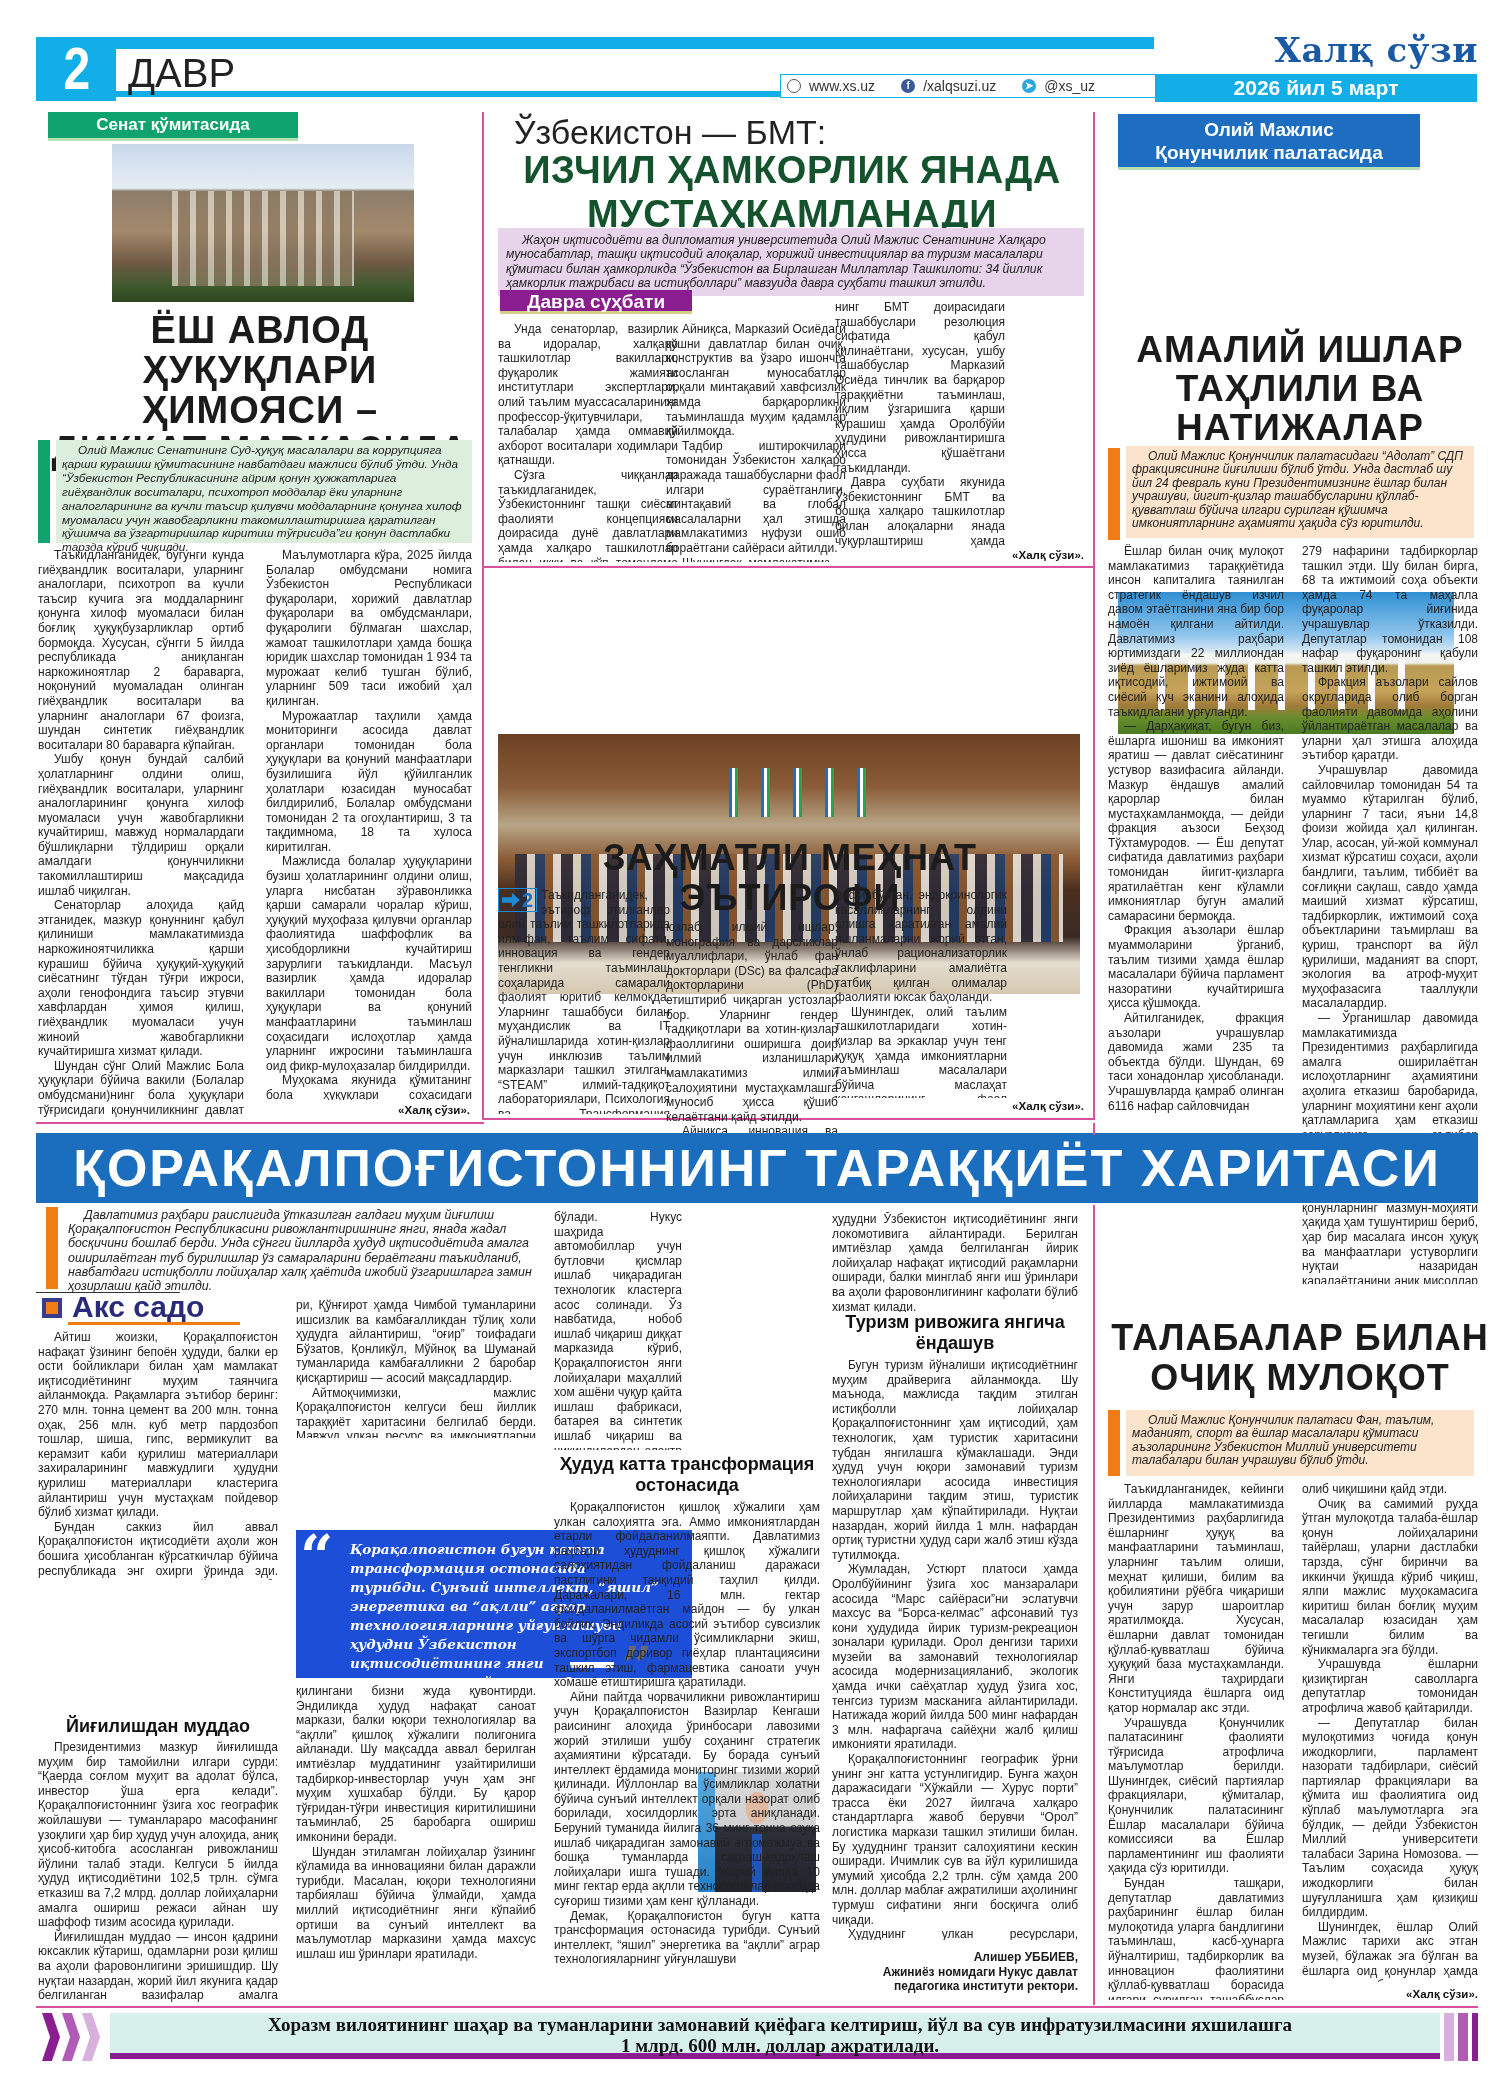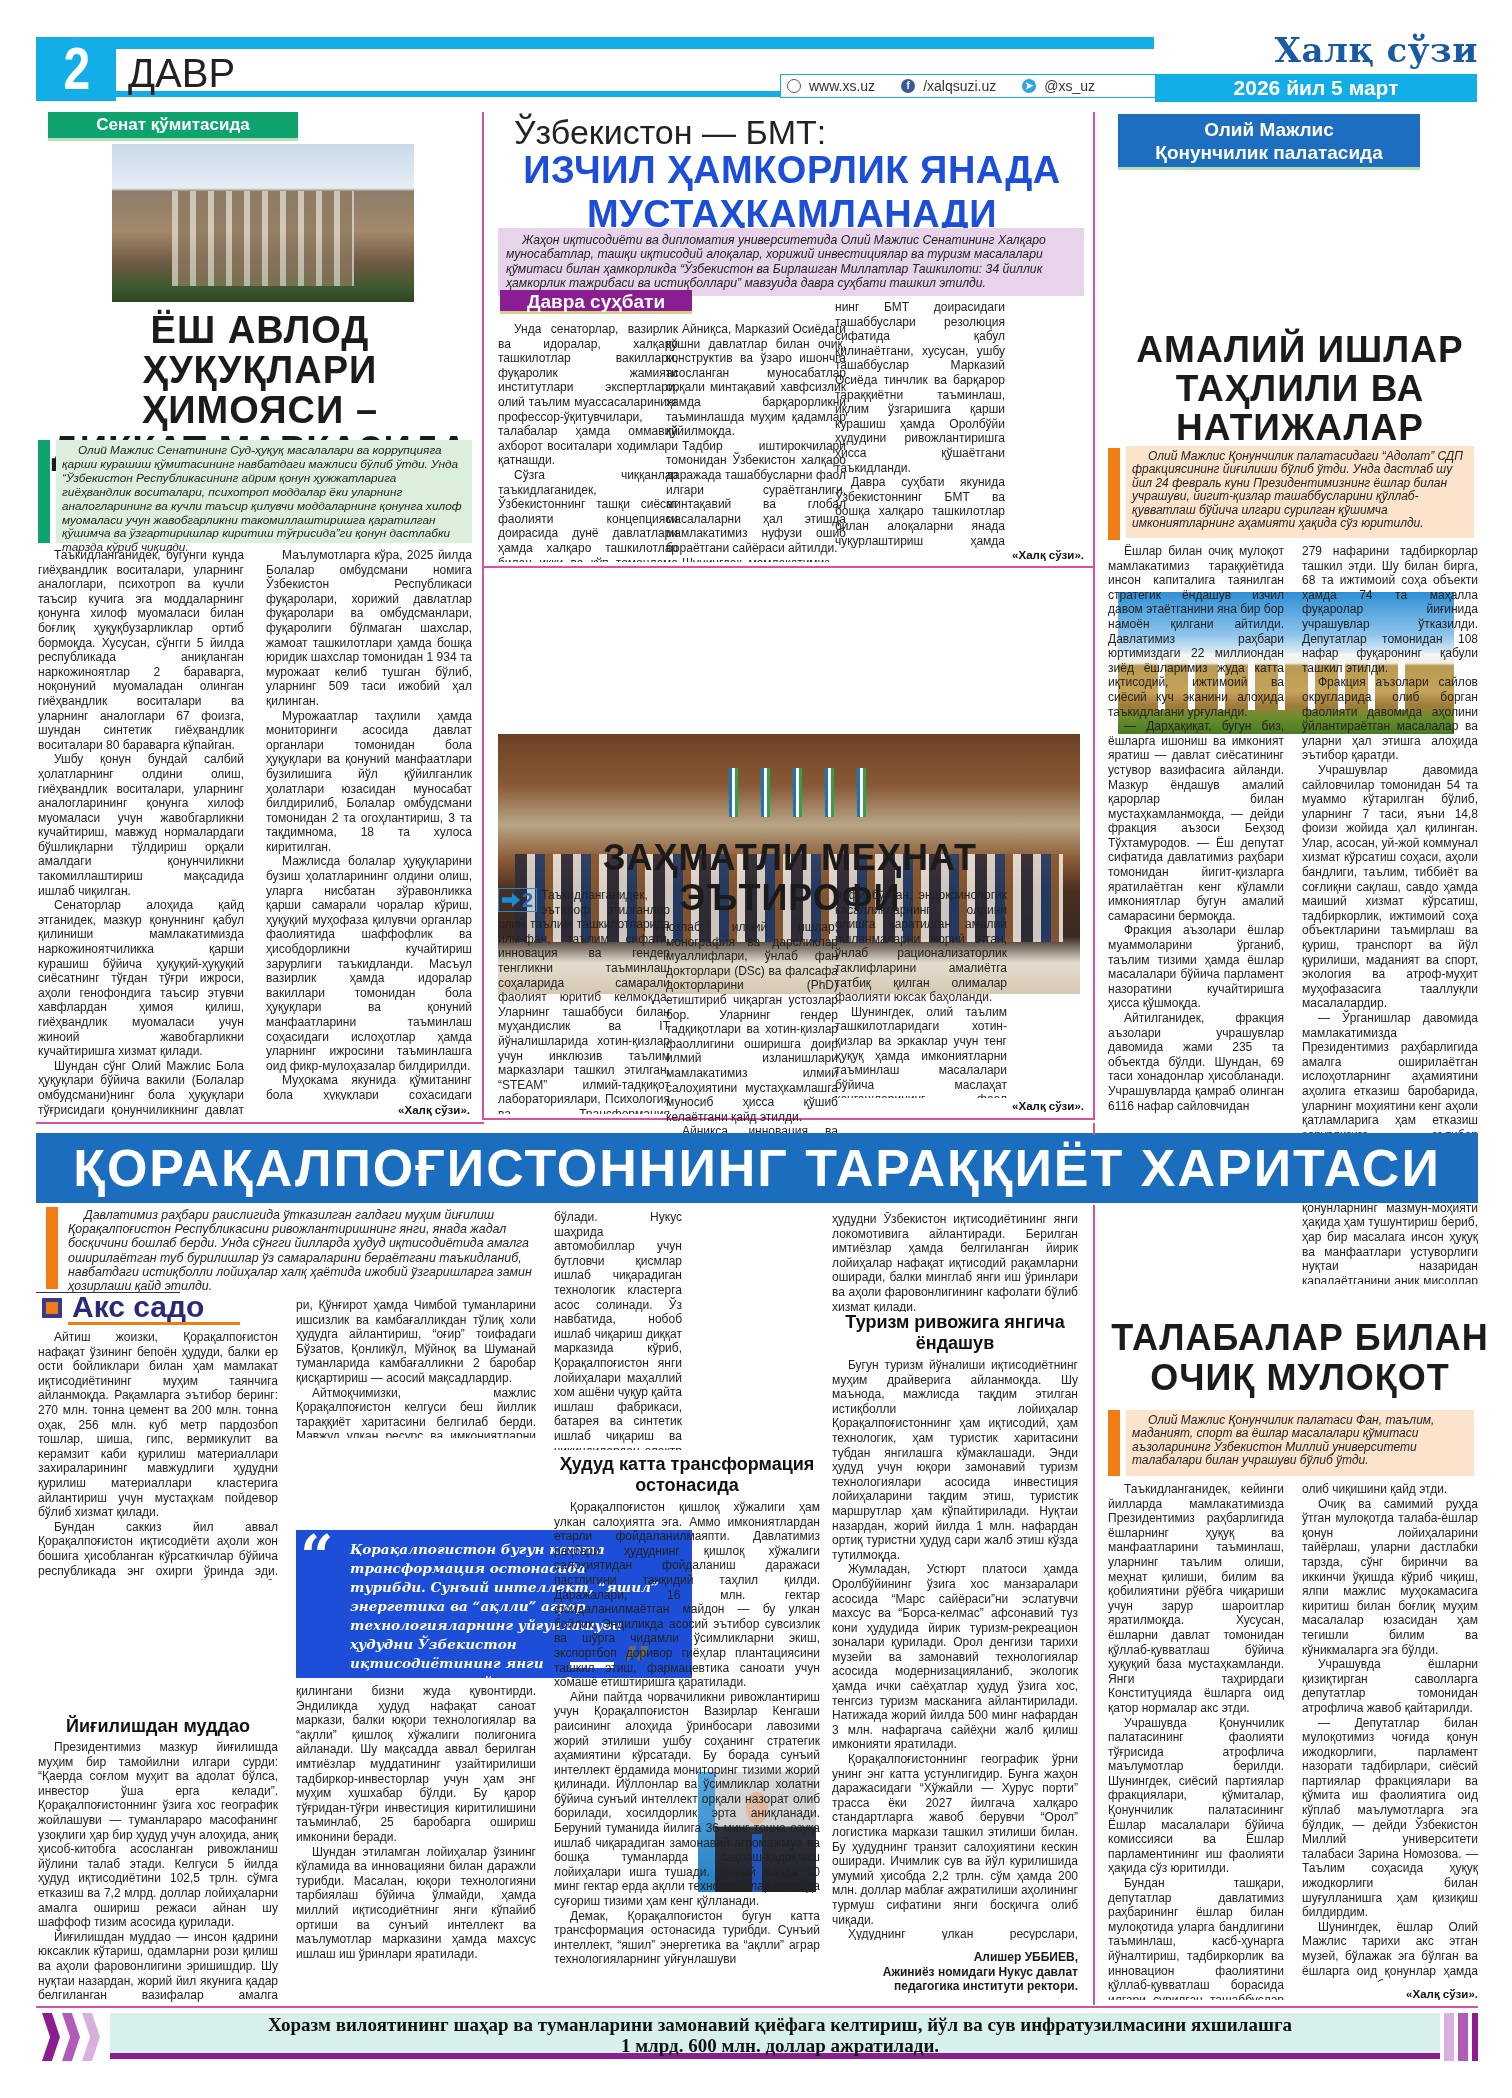--- a/index.html
+++ b/index.html
@@ -109,21 +109,21 @@
 </div>
 <div class="abs body-col" style="left:266px;top:548px;width:206px;height:552px;">
   <p>Маълумотларга кўра, 2025 йилда Болалар омбудсмани номига Ўзбекистон Республикаси фуқаролари, хорижий давлатлар фуқаролари ва омбудсманлари, фуқаролиги бўлмаган шахслар, жамоат ташкилотлари ҳамда бошқа юридик шахслар томонидан 1 934 та мурожаат келиб тушган бўлиб, уларнинг 509 таси ижобий ҳал қилинган.</p>
   <p>Мурожаатлар таҳлили ҳамда мониторинги асосида давлат органлари томонидан бола ҳуқуқлари ва қонуний манфаатлари бузилишига йўл қўйилганлик ҳолатлари юзасидан муносабат билдирилиб, Болалар омбудсмани томонидан 2 та огоҳлантириш, 3 та тақдимнома, 18 та хулоса киритилган.</p>
   <p>Мажлисда болалар ҳуқуқларини бузиш ҳолатларининг олдини олиш, уларга нисбатан зўравонликка қарши самарали чоралар кўриш, ҳуқуқий муҳофаза қилувчи органлар фаолиятида шаффофлик ва ҳисобдорликни кучайтириш зарурлиги таъкидланди. Масъул вазирлик ҳамда идоралар вакиллари томонидан бола ҳуқуқлари ва қонуний манфаатларини таъминлаш соҳасидаги ислоҳотлар ҳамда уларнинг ижросини таъминлашга оид фикр-мулоҳазалар билдирилди.</p>
   <p>Муҳокама якунида қўмитанинг бола ҳуқуқлари соҳасидаги қонунчилик ижросини янада такомиллаштириш, назорат механизмларини кучайтириш ва амалиётда учраётган муаммоларни бартараф этиш бўйича тавсиялари ҳамда тегишли қарори қабул қилинди.</p>
 </div>
 <div class="abs signoff" style="left:330px;top:1104px;width:140px;">«Халқ сўзи».</div>
 
 <div class="abs" style="left:514px;top:112px;font-size:34px;color:#222;line-height:40px;">Ўзбекистон — БМТ:</div>
-<div class="abs" style="left:490px;top:148px;width:604px;text-align:center;font-weight:900;font-size:38px;line-height:44px;color:#1d4ed8;letter-spacing:0.5px;">
+<div class="abs" style="left:490px;top:148px;width:604px;text-align:center;font-weight:900;font-size:38px;line-height:44px;color:#14532d;letter-spacing:0.5px;">
   <div>ИЗЧИЛ ҲАМКОРЛИК ЯНАДА</div>
   <div>МУСТАҲКАМЛАНАДИ</div>
 </div>
 <div class="abs lead-italic" style="left:498px;top:228px;width:586px;height:68px;background:#e7d3ea;padding:5px 8px;font-size:12.2px;line-height:14.3px;text-indent:16px;">Жаҳон иқтисодиёти ва дипломатия университетида Олий Мажлис Сенатининг Халқаро муносабатлар, ташқи иқтисодий алоқалар, хорижий инвестициялар ва туризм масалалари қўмитаси билан ҳамкорликда “Ўзбекистон ва Бирлашган Миллатлар Ташкилоти: 34 йиллик ҳамкорлик тажрибаси ва истиқболлари” мавзуида давра суҳбати ташкил этилди.</div>
 <div class="abs" style="left:500px;top:290px;width:192px;height:24px;background:#8a1d8f;color:#fff;font-weight:700;font-size:19px;line-height:24px;text-align:center;border-bottom:3px solid #d6cf86;">Давра суҳбати</div>
 <div class="abs body-col" style="left:498px;top:322px;width:180px;height:240px;">
   <p>Унда сенаторлар, вазирлик ва идоралар, халқаро ташкилотлар вакиллари, фуқаролик жамияти институтлари экспертлари, олий таълим муассасаларининг профессор-ўқитувчилари, талабалар ҳамда оммавий ахборот воситалари ходимлари қатнашди.</p>
   <p>Сўзга чиққанлар таъкидлаганидек, Ўзбекистоннинг ташқи сиёсат фаолияти концепцияси доирасида дунё давлатлари ҳамда халқаро ташкилотлар билан икки ва кўп томонлама ҳамкорлик янги босқичга кўтарилди.</p>
 </div>
 <div class="abs body-col" style="left:666px;top:322px;width:180px;height:240px;">

